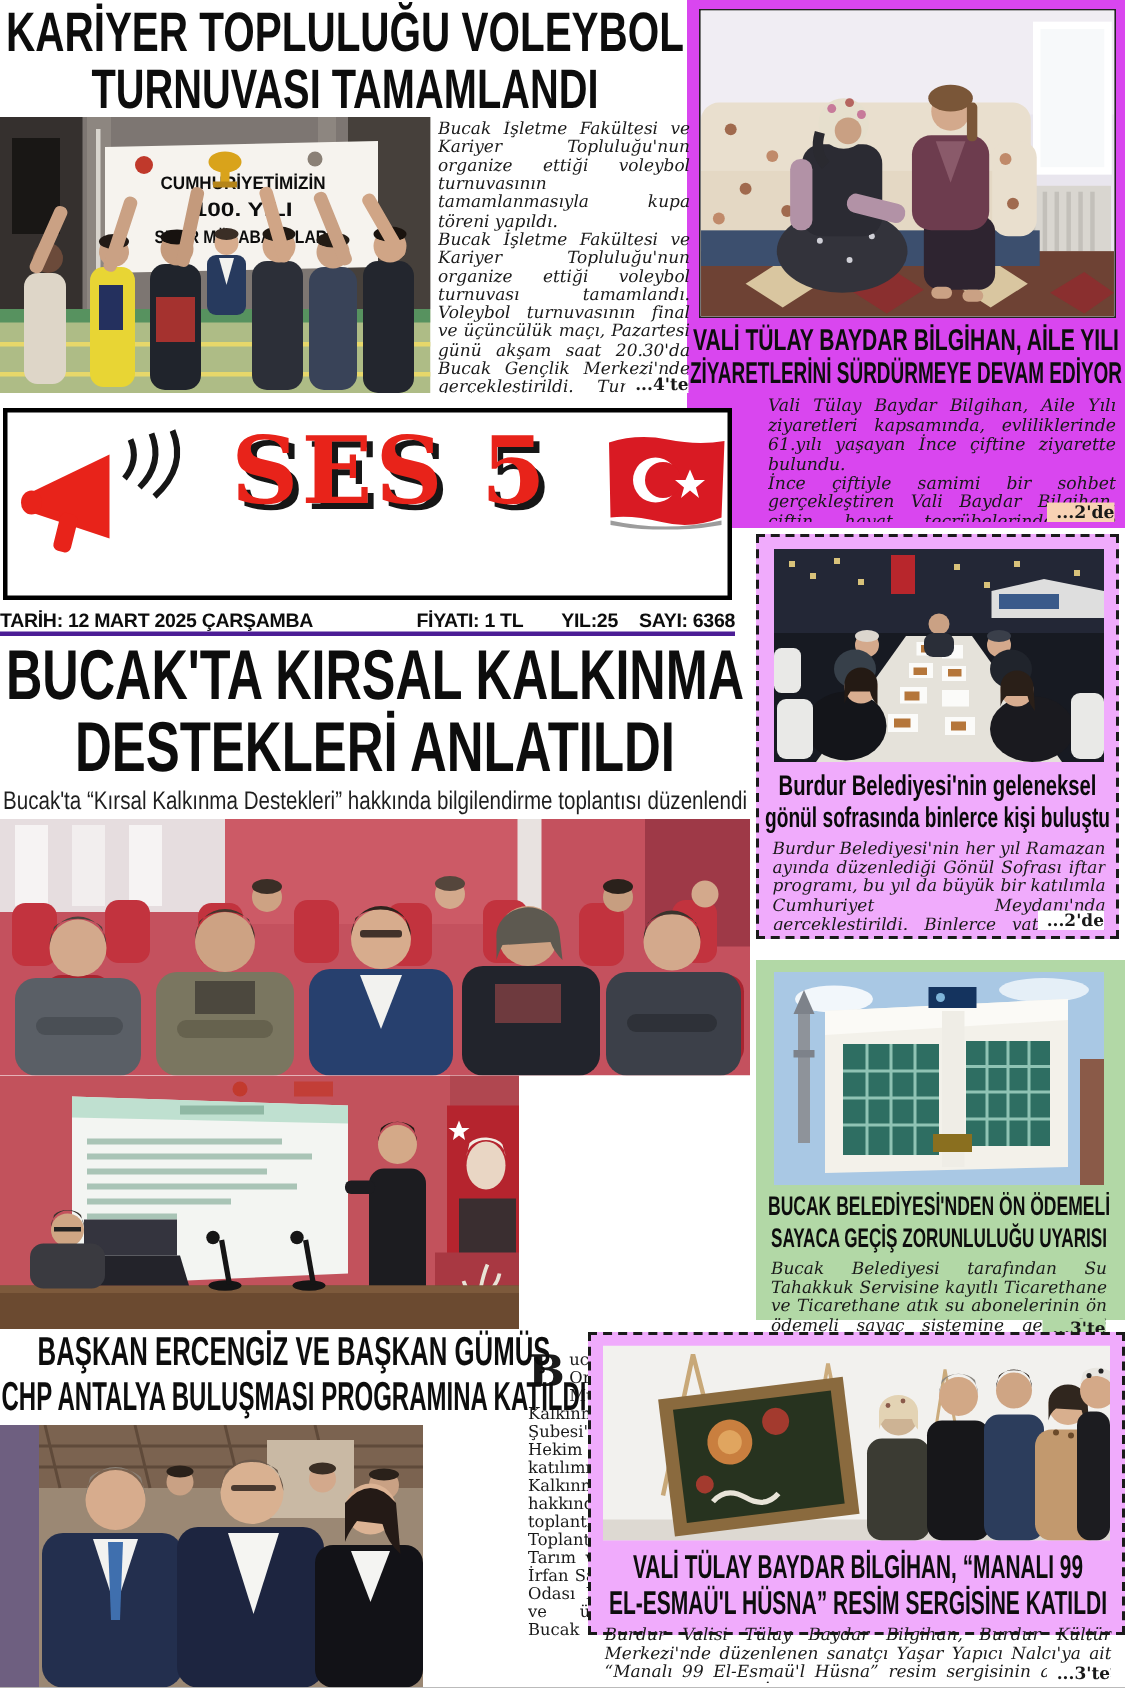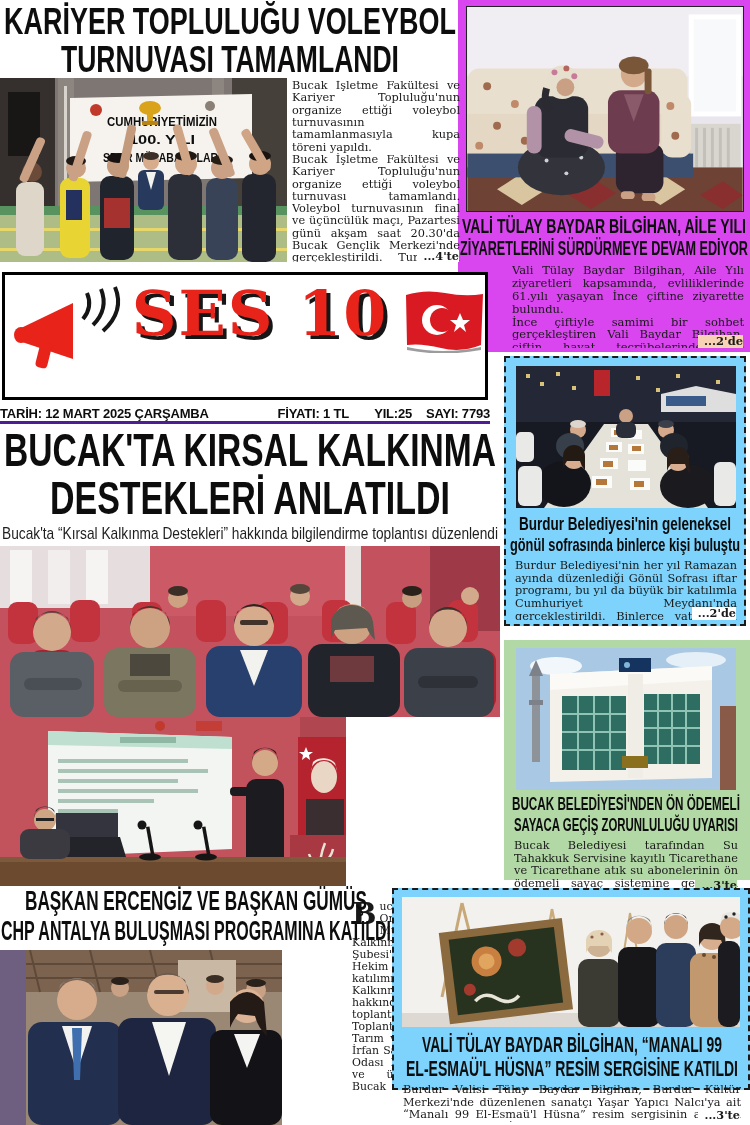--- a/index.html
+++ b/index.html
@@ -4,29 +4,29 @@
 <style>
   html,body{margin:0;padding:0;background:#888;}
   #page{position:relative;width:750px;height:1125px;background:#ffffff;overflow:hidden;
         font-family:"DejaVu Serif",serif;color:#141414;margin:0 auto;}
   .abs{position:absolute;}
   svg text{font-family:"Liberation Sans","DejaVu Sans",sans-serif;font-weight:700;fill:#0d0d0d;text-anchor:middle;}
   svg text.sub{font-weight:400;fill:#1f1f1f;}
   svg text.hl-mid{fill:#0a0a0a;}
   .bodytext{font-family:"DejaVu Serif",serif;text-align:justify;line-height:1.12;color:#191919;
             position:relative;overflow:hidden;}
-  .bodytext p{margin:0;}
+  .bodytext p{margin:0;font-style:italic;}
   .pref{position:absolute;right:1px;bottom:0;font-weight:700;padding-left:6px;font-family:"DejaVu Serif",serif;}
   .bg-white .pref{background:#ffffff;}
   .bg-peach .pref{background:#f8d2b4;}
   .bg-green .pref{background:#b2d8a6;}
   .dropcap{float:left;font-size:29px;line-height:25px;font-weight:700;margin:1px 3px 0 0;}
   .peachbox{background:#d946ef;}
   .greenbox{background:#b2d8a6;}
-  .dashedbox{background:#7dd3fc;border:2px dashed #1a1a1a;box-sizing:border-box;}
+  .dashedbox{background:#f0abfc;border:2px dashed #1a1a1a;box-sizing:border-box;}
   .photoframe{border:1px solid #222;box-sizing:border-box;background:#ccc;}
   #masthead-box{border:3px solid #000;background:#fff;box-sizing:border-box;}
   #ses-title{font-family:"DejaVu Serif",serif;font-weight:700;color:#e8231a;
              text-shadow:4px 4px 0 #161616;letter-spacing:2px;text-align:center;line-height:1;}
   #tagline{font-family:"Liberation Serif",serif;font-weight:700;font-size:21px;text-align:center;color:#101010;}
   #daterow{display:flex;align-items:flex-end;border-bottom:3px solid #4c1d95;box-sizing:border-box;
            font-family:"Liberation Sans",sans-serif;font-weight:700;font-size:13px;letter-spacing:-0.2px;color:#0d0d0d;}
   #daterow .sp1{flex:1.5;} #daterow .sp2{flex:0.55;}
   #daterow .yrgap{margin-left:14px;}
 </style>
@@ -164,37 +164,37 @@
 
   <div id="masthead-box" class="abs" style="left:2px;top:272px;width:486px;height:128px;">
     <svg class="abs" style="left:6px;top:10px;" width="118" height="86" viewBox="0 0 118 86">
       <polygon points="8,44 62,18 62,74 8,56" fill="#e8231a"></polygon>
       <ellipse cx="10" cy="50" rx="7" ry="8" fill="#e8231a"></ellipse>
       <rect x="30" y="56" width="12" height="26" rx="4" fill="#e8231a" transform="rotate(14 30 56)"></rect>
       <path d="M72 34 q10 -12 4 -26" stroke="#161616" stroke-width="4" fill="none"></path>
       <path d="M82 40 q16 -16 8 -36" stroke="#161616" stroke-width="4" fill="none"></path>
       <path d="M92 46 q22 -20 12 -44" stroke="#161616" stroke-width="4" fill="none"></path>
     </svg>
-    <div id="ses-title" class="abs" style="left:112px;top:8px;width:286px;font-size:62px;">SES 10</div>
+    <div id="ses-title" class="abs" style="left:112px;top:8px;width:286px;font-size:62px;">SES 5</div>
     <svg class="abs" style="left:398px;top:14px;" width="82" height="64" viewBox="0 0 82 64">
       <path d="M3 6 Q22 0 42 4 T80 5 L78 56 Q58 64 38 59 T4 56 Z" fill="#d91a23"></path>
       <circle cx="34" cy="31" r="15" fill="#ffffff"></circle>
       <circle cx="39" cy="31" r="12" fill="#d91a23"></circle>
       <polygon points="57,24 60,31 67,31 61,36 63,43 57,38 51,43 53,36 47,31 54,31" fill="#ffffff"></polygon>
       <path d="M4 58 Q40 66 78 58 L78 61 Q40 68 4 61 Z" fill="#3a3a3a" opacity="0.5"></path>
     </svg>
   </div>
 
   <div id="daterow" class="abs" style="left:0;top:402px;width:490px;height:22px;">
     <span>TARİH: 12 MART 2025 ÇARŞAMBA</span>
     <span class="sp1"></span>
     <span>FİYATI: 1 TL</span>
     <span class="sp2"></span>
     <span>YIL:25</span>
-    <span class="yrgap">SAYI: 7793</span>
+    <span class="yrgap">SAYI: 6368</span>
   </div>
 
   <svg class="abs" style="left:0;top:426px;" width="500" height="94">
     <text x="250" y="40" font-size="47" textLength="492" lengthAdjust="spacingAndGlyphs">BUCAK'TA KIRSAL KALKINMA</text>
     <text x="250" y="88" font-size="47" textLength="400" lengthAdjust="spacingAndGlyphs">DESTEKLERİ ANLATILDI</text>
   </svg>
   <svg class="abs" style="left:0;top:520px;" width="500" height="26">
     <text class="sub" x="250" y="19" font-size="17" textLength="496" lengthAdjust="spacingAndGlyphs">Bucak'ta “Kırsal Kalkınma Destekleri” hakkında bilgilendirme toplantısı düzenlendi</text>
   </svg>
 

